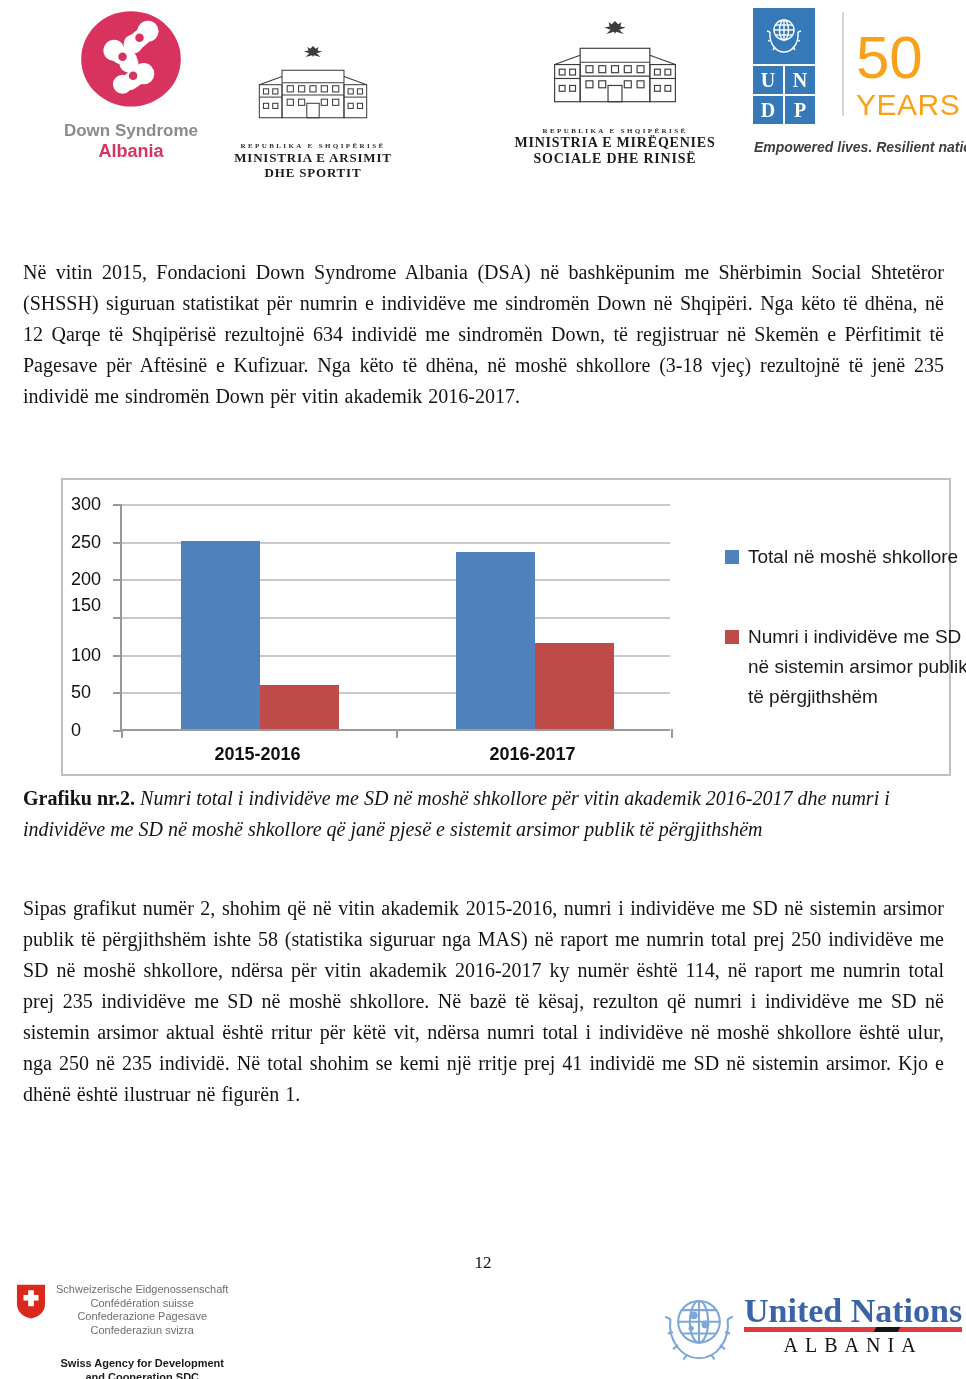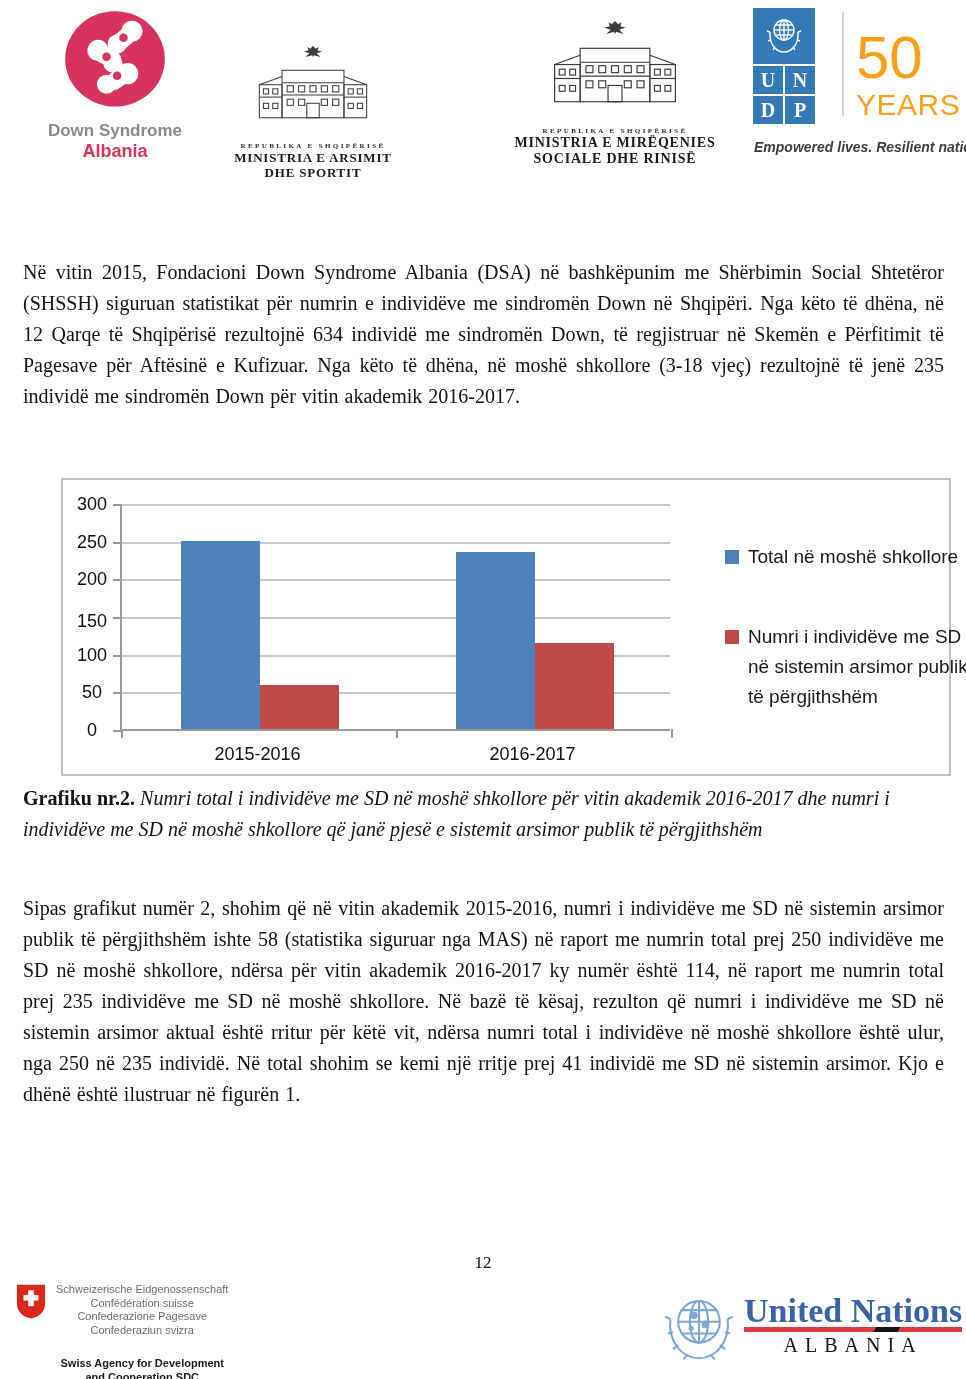--- a/index.html
+++ b/index.html
@@ -1,21 +1,21 @@
 <!DOCTYPE html>
 <html><head>
 <meta charset="utf-8">
 <style>
   html,body{margin:0;padding:0;background:#fff;}
   .page{position:relative;width:966px;height:1379px;background:#ffffff;overflow:hidden;
         font-family:"Liberation Serif",serif;color:#141414;}
 
   
   .logo-block{position:absolute;text-align:center;}
-  #dsa-logo{left:36px;top:8px;width:158px;}
+  #dsa-logo{left:52px;top:8px;width:158px;}
   .dsa-line1{font-family:"Liberation Sans",sans-serif;font-size:17px;font-weight:bold;color:#8a8a8a;margin-top:3px;}
   .dsa-line2{font-family:"Liberation Sans",sans-serif;font-size:18px;font-weight:bold;color:#d8335f;}
 
   #ministry-education{left:233px;top:44px;width:160px;}
   #ministry-social{left:505px;top:20px;width:220px;}
   .rep-line{font-family:"Liberation Serif",serif;font-size:7px;font-weight:bold;letter-spacing:2.4px;color:#2b2b2b;margin-top:12px;white-space:nowrap;}
   .min-line{font-family:"Liberation Serif",serif;font-size:13px;font-weight:bold;letter-spacing:0.8px;color:#1c1c1c;line-height:15px;white-space:nowrap;}
   #ministry-social .min-line{font-size:14px;line-height:16px;}
 
   #undp-logo{left:753px;top:8px;width:200px;text-align:left;}
@@ -39,22 +39,22 @@
 
   
   .chart-figure{position:absolute;left:21px;top:462px;width:890px;height:298px;border:2px solid #bfbfbf;background:#fff;
                 box-sizing:border-box;font-family:"Liberation Sans",sans-serif;}
   .chart-plot{position:absolute;left:57px;top:25px;width:548px;height:224px;
               border-left:2px solid #9a9a9a;border-bottom:2px solid #9a9a9a;}
   .gridline{position:absolute;left:0;width:100%;height:2px;background:#c9c9c9;}
   .bar{position:absolute;bottom:0;}
   .ytick-mark{position:absolute;left:-9px;width:9px;height:2px;background:#9a9a9a;}
   .xtick-mark{position:absolute;bottom:-9px;width:2px;height:9px;background:#9a9a9a;}
-  .ylabel{position:absolute;left:8px;width:42px;text-align:center;font-size:18px;color:#111;}
-  .xlabel{position:absolute;width:150px;text-align:center;font-size:18px;color:#111;}
+  .ylabel{position:absolute;left:8px;width:42px;text-align:left;font-size:18px;color:#111;}
+  .xlabel{position:absolute;width:150px;text-align:center;font-size:18px;color:#111;font-weight:bold;}
   .chart-legend{position:absolute;left:662px;top:62px;width:250px;}
   .legend-item{display:flex;gap:9px;align-items:flex-start;margin-bottom:50px;}
   .legend-swatch{width:14px;height:14px;flex:0 0 14px;margin-top:8px;}
   .legend-label{font-size:19px;line-height:30px;color:#1a1a1a;}
 
   
   .page-num{position:absolute;left:0;right:0;top:1253px;text-align:center;font-size:17px;color:#111;}
   .sdc{position:absolute;left:16px;top:1283px;display:flex;gap:10px;font-family:"Liberation Sans",sans-serif;text-align:center;}
   .sdc-gray div{font-size:11px;line-height:13.5px;color:#6d6e70;}
   .sdc-bold{margin-top:20px;}
@@ -237,21 +237,21 @@
           <span class="legend-label">Total në moshë shkollore</span>
         </div>
         <div class="legend-item">
           <span class="legend-swatch" style="background: rgb(190, 75, 72);"></span>
           <span class="legend-label">Numri i individëve me SD në sistemin arsimor publik të përgjithshëm</span>
         </div>
       </div>
   <div class="ylabel" style="top: 240px;">0</div>
       <div class="ylabel" style="top: 202.333px;">50</div>
       <div class="ylabel" style="top: 164.667px;">100</div>
-      <div class="ylabel" style="top: 131px;">150</div>
+      <div class="ylabel" style="top: 115px;">150</div>
       <div class="ylabel" style="top: 89.3333px;">200</div>
       <div class="ylabel" style="top: 51.6667px;">250</div>
       <div class="ylabel" style="top: 14px;">300</div>
       <div class="xlabel" style="left: 119.5px; top: 264px;">2015-2016</div>
       <div class="xlabel" style="left: 394.5px; top: 264px;">2016-2017</div>
     </figure>
 
   <p class="caption">
     <b>Grafiku nr.2.</b><span> Numri total i individëve me SD në moshë shkollore për vitin akademik 2016-2017 dhe numri i individëve me SD në moshë shkollore që janë pjesë e sistemit arsimor publik të përgjithshëm</span>
   </p>

